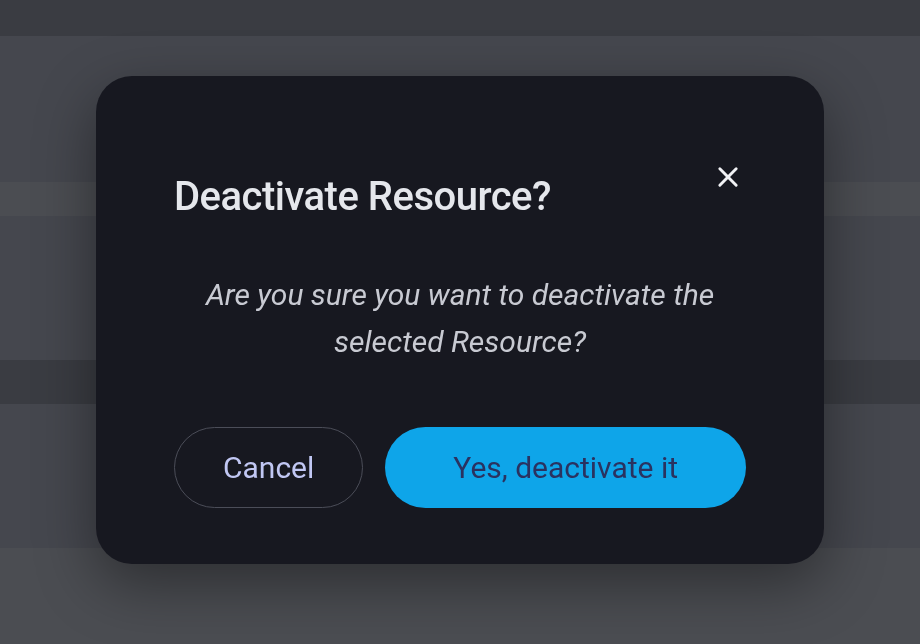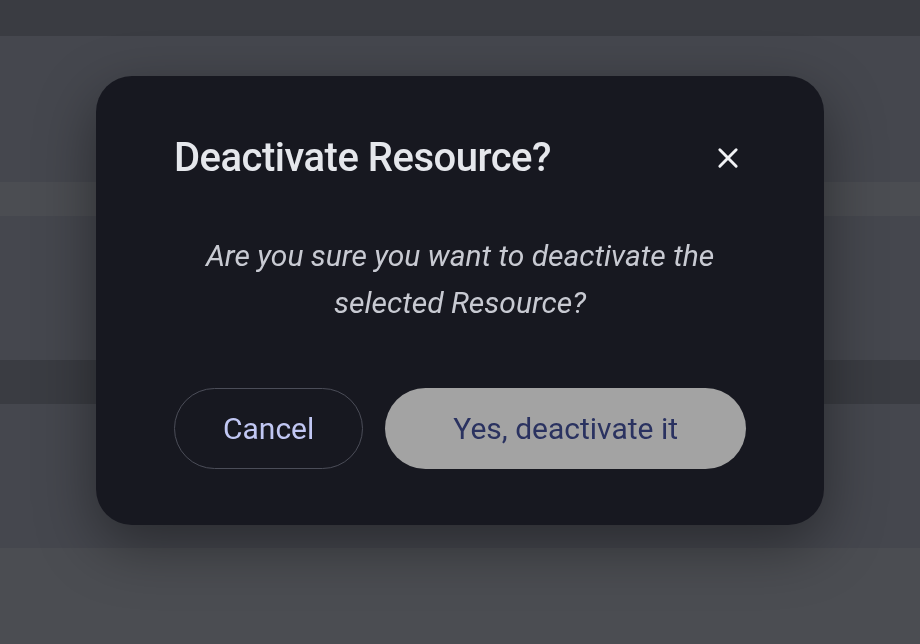--- a/index.html
+++ b/index.html
@@ -91,20 +91,21 @@
       justify-content: space-between;
       align-items: center;
       margin-bottom: 52px;
     }
     
     .dialog-title {
       font-size: 40px;
       font-weight: 500;
       color: #e5e7ec;
       letter-spacing: -0.5px;
+      margin-top: 39px;
     }
     
     .close-button {
       background: none;
       border: none;
       cursor: pointer;
       padding: 4px;
       display: flex;
       align-items: center;
       justify-content: center;
@@ -144,21 +145,21 @@
       font-family: inherit;
     }
     
     .btn-cancel {
       background: transparent;
       border: 1.5px solid #4b4d58;
       color: #c1c7f3;
     }
     
     .btn-confirm {
-      background: #a3a3a3;
+      background: #0ea5e9;
       color: #2a3260;
       flex: 1;
     }
   </style>
 </head>
 <body>
 
 <div class="background-stripes">
   <div class="stripe stripe-1"></div>
   <div class="stripe stripe-2"></div>

